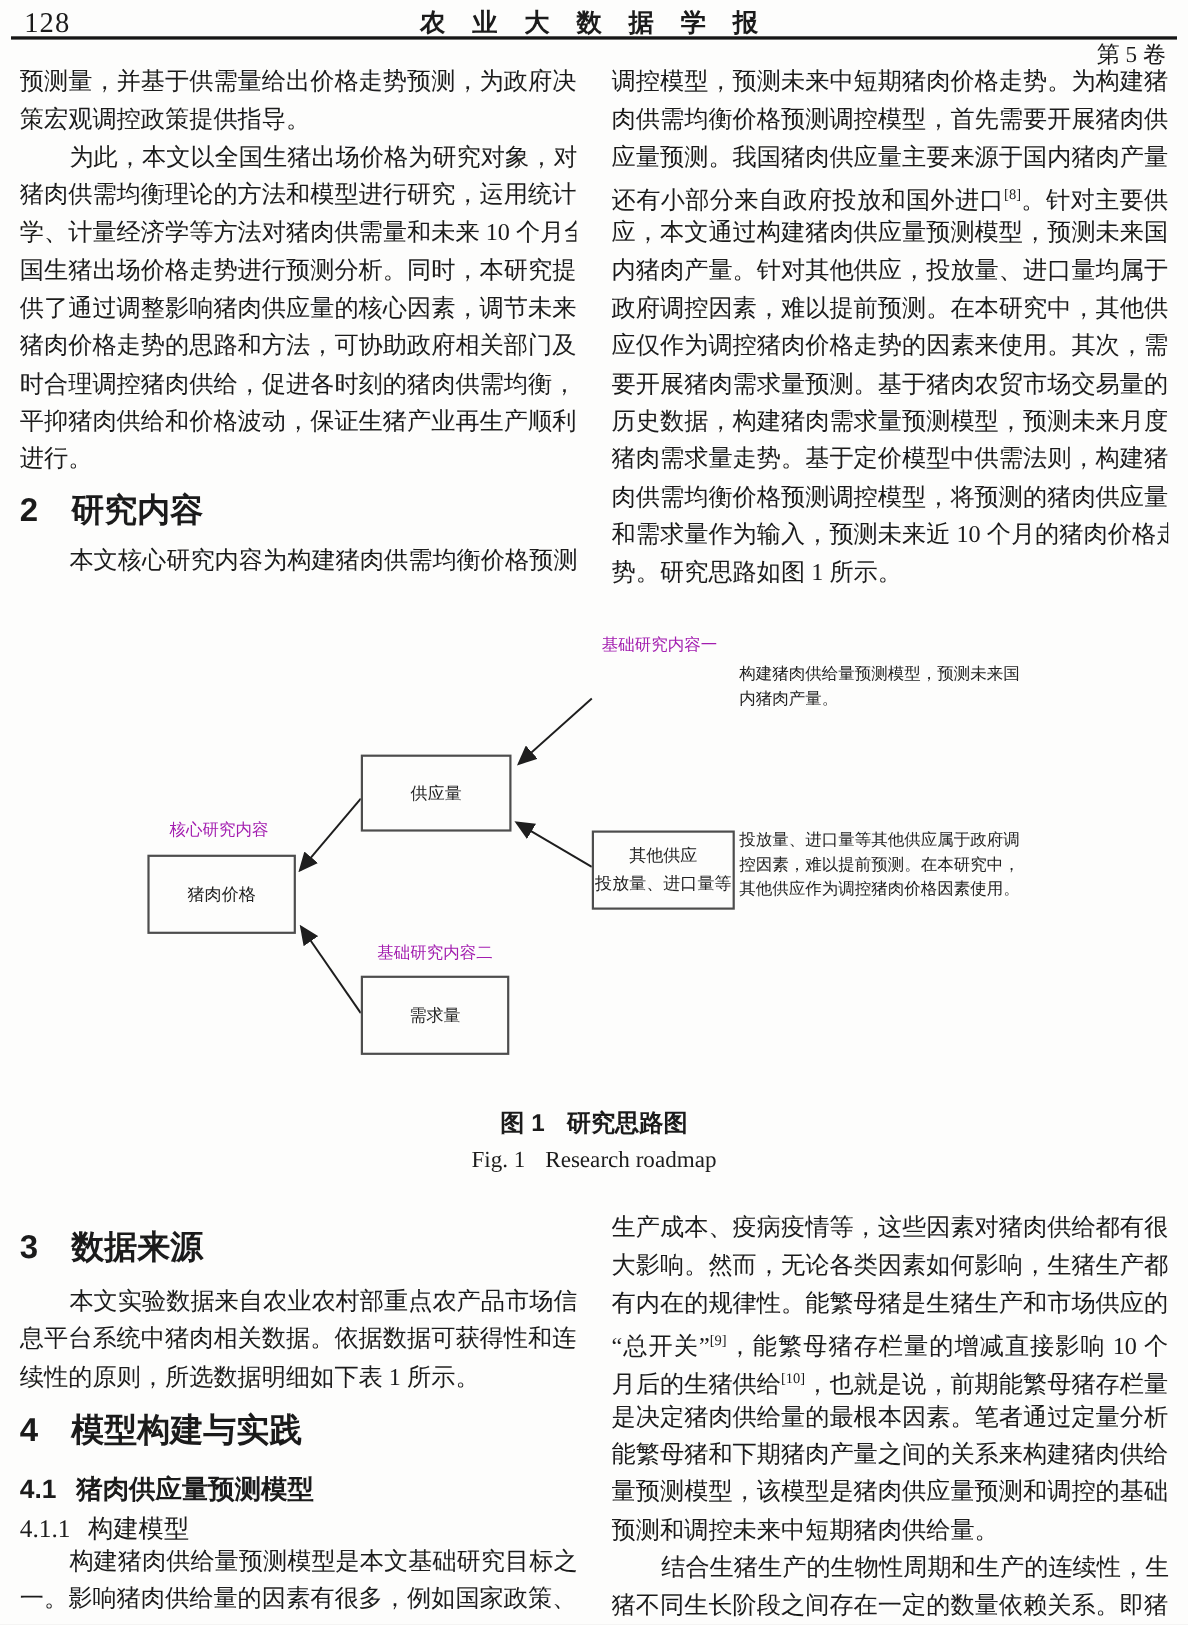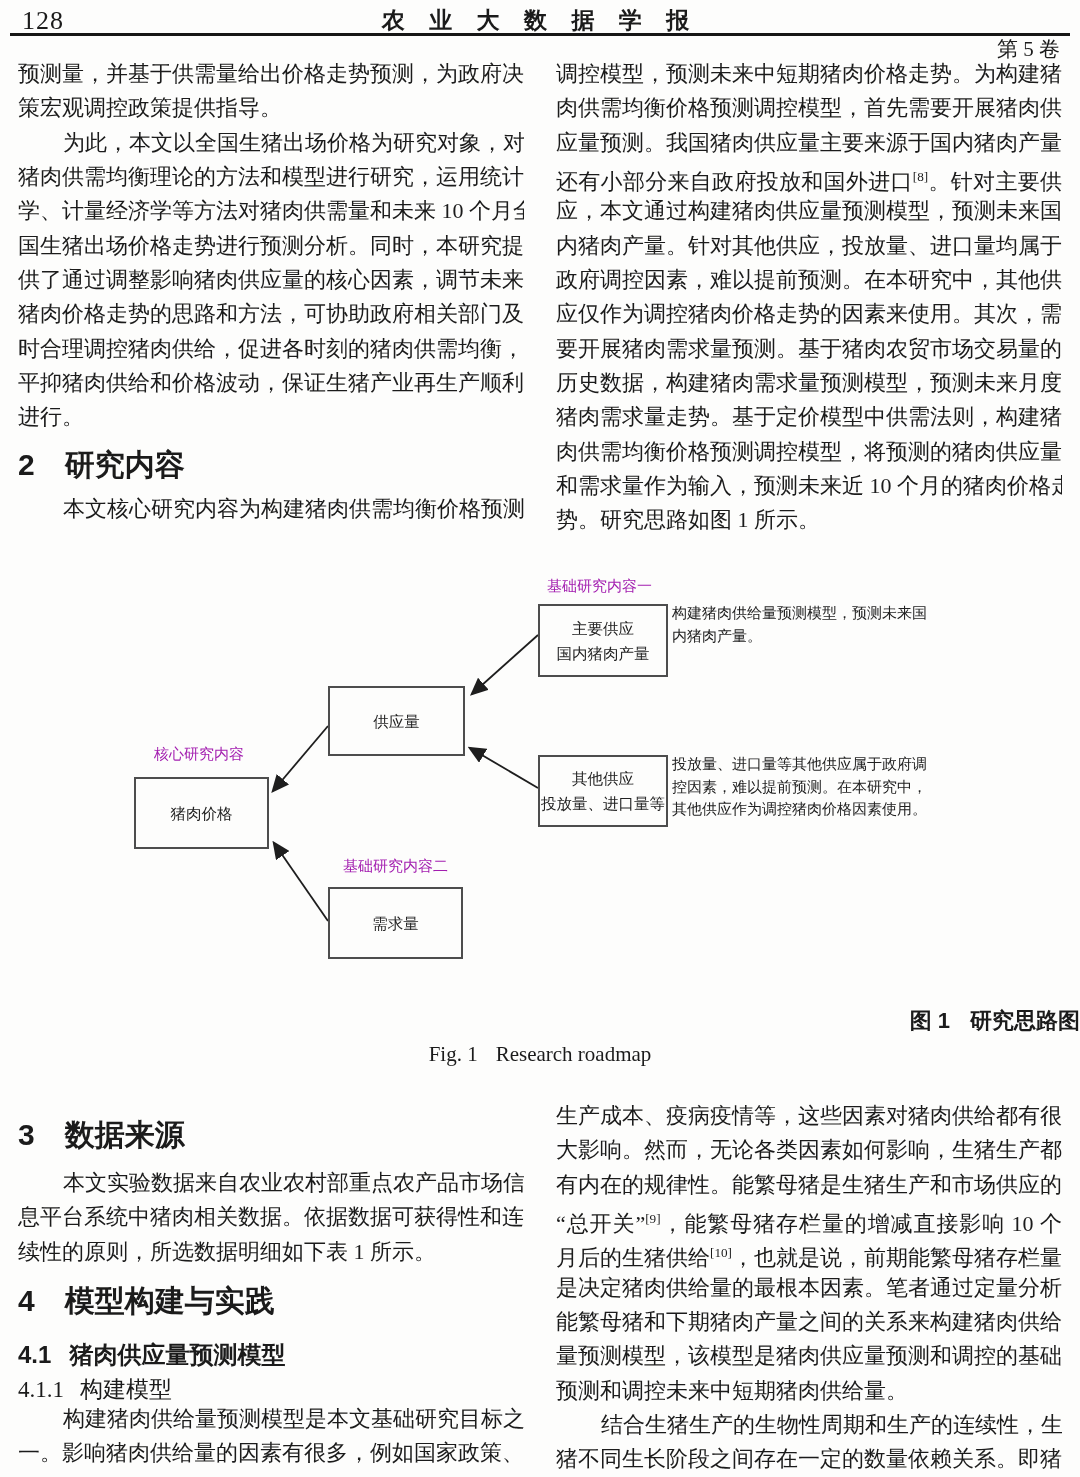--- a/index.html
+++ b/index.html
@@ -38,21 +38,21 @@
   
   .figure{position:absolute;left:0;top:575px;width:1080px;height:400px;}
   .figure svg{position:absolute;left:0;top:0;}
   .fbox{
     position:absolute;border:2px solid #4d4d4d;background:#fdfdfc;
     display:flex;flex-direction:column;align-items:center;justify-content:center;
     font-size:15.5px;line-height:25px;text-align:center;color:#222;
   }
   .flabel{position:absolute;font-size:15px;color:#a21caf;white-space:nowrap;}
   .fann{position:absolute;font-size:15px;line-height:22.5px;color:#222;white-space:nowrap;}
-  .cap-zh{position:absolute;left:0;right:0;top:1006px;text-align:right;
+  .cap-zh{position:absolute;left:0;right:0;top:1006px;text-align:center;
     font-family:"Liberation Sans","DejaVu Sans",sans-serif;font-weight:bold;font-size:22px;}
   .cap-zh .gap{display:inline-block;width:20px;}
   .cap-en{position:absolute;left:0;right:0;top:1042px;text-align:center;font-size:21px;}
   .cap-en .gap{display:inline-block;width:18px;}
 </style>
 </head>
 <body>
 
 <div class="page">
 
@@ -110,24 +110,20 @@
       <line x1="538" y1="60" x2="472" y2="119" stroke="#1e1e1e" stroke-width="1.8" marker-end="url(#arw)"></line>
       <line x1="538" y1="213" x2="470" y2="173" stroke="#1e1e1e" stroke-width="1.8" marker-end="url(#arw)"></line>
       <line x1="328" y1="151" x2="273" y2="216" stroke="#1e1e1e" stroke-width="1.8" marker-end="url(#arw)"></line>
       <line x1="328" y1="346" x2="274" y2="268" stroke="#1e1e1e" stroke-width="1.8" marker-end="url(#arw)"></line>
     </svg>
 
     <div class="flabel" style="left:547px;top:2px">基础研究内容一</div>
     <div class="flabel" style="left:154px;top:170px">核心研究内容</div>
     <div class="flabel" style="left:343px;top:282px">基础研究内容二</div>
 
-    <div class="fbox" style="left:538px;top:29px;width:126px;height:69px">
-      <div>主要供应</div>
-      <div>国内猪肉产量</div>
-    </div>
     <div class="fbox" style="left:328px;top:111px;width:133px;height:66px">
       <div>供应量</div>
     </div>
     <div class="fbox" style="left:134px;top:202px;width:131px;height:68px">
       <div>猪肉价格</div>
     </div>
     <div class="fbox" style="left:538px;top:180px;width:126px;height:68px">
       <div>其他供应</div>
       <div>投放量、进口量等</div>
     </div>

